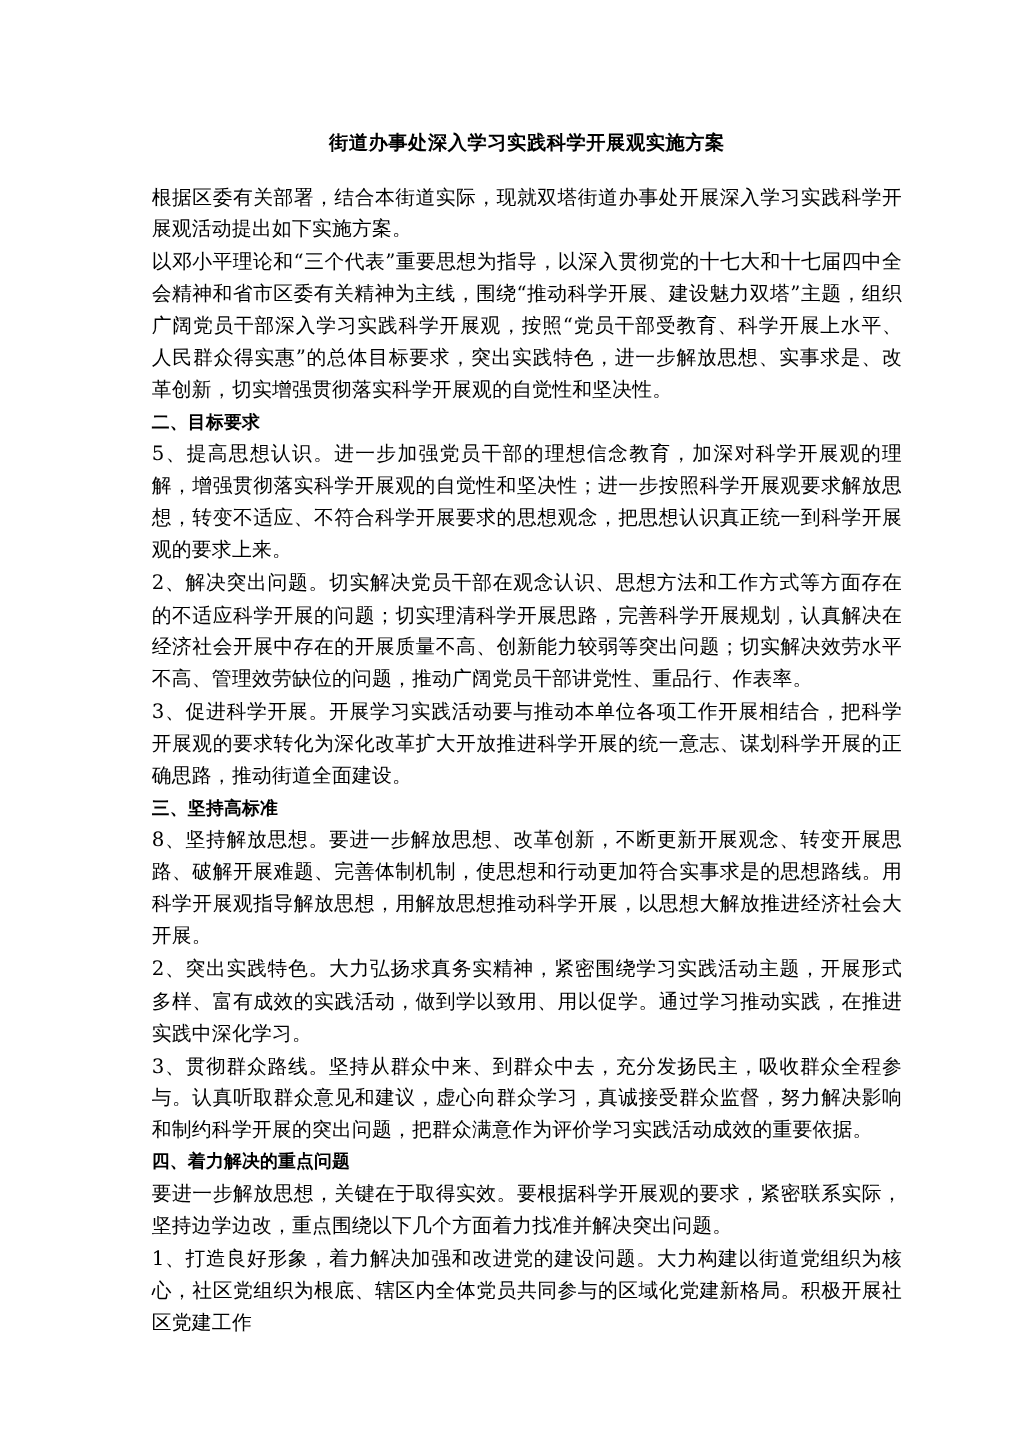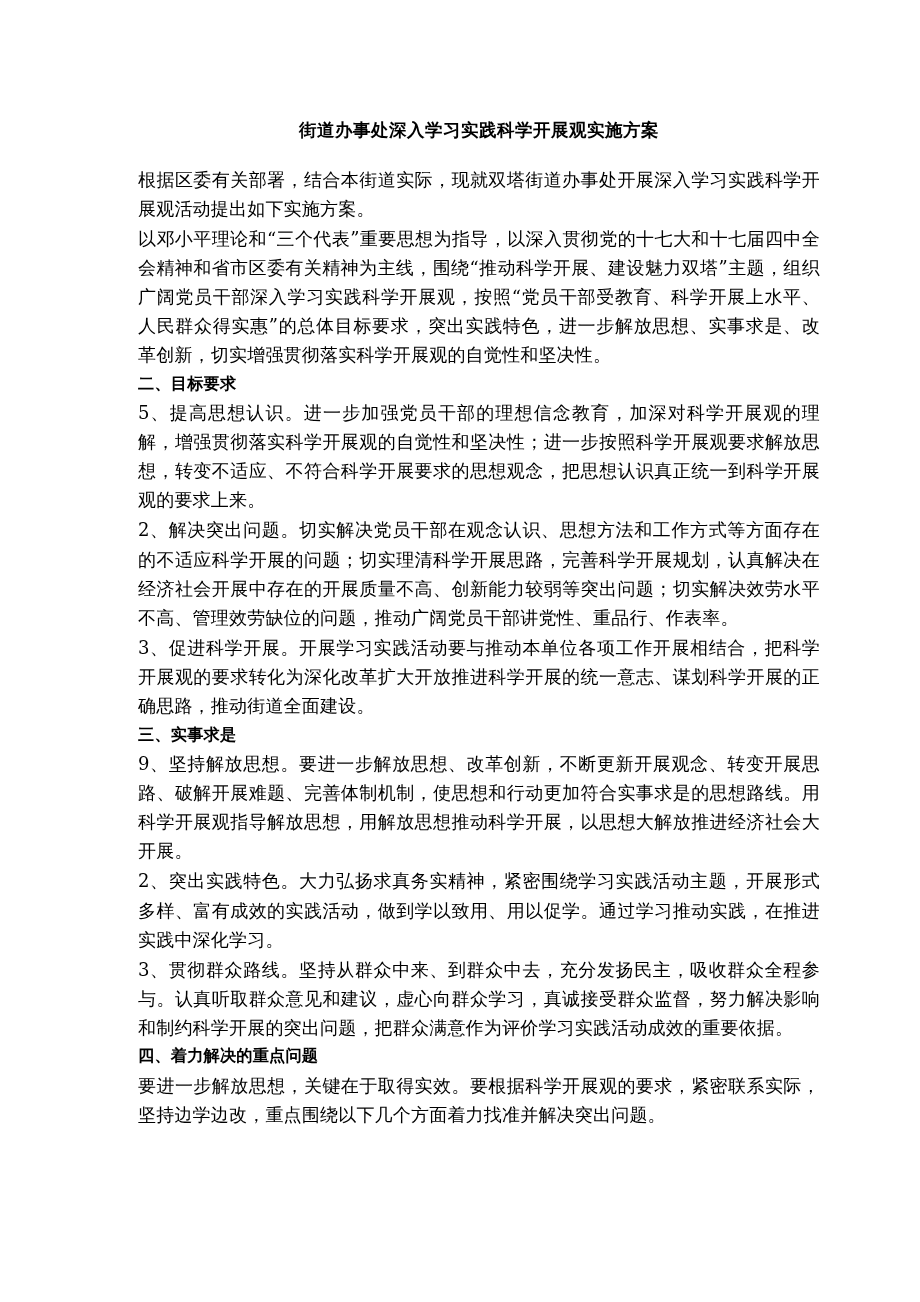--- a/index.html
+++ b/index.html
@@ -52,20 +52,21 @@
 
 <div class="page">
   <h1 class="doc-title">街道办事处深入学习实践科学开展观实施方案</h1>
   <div class="body-content">
     <p class="para">根据区委有关部署，结合本街道实际，现就双塔街道办事处开展深入学习实践科学开展观活动提出如下实施方案。</p>
     <p class="para">以邓小平理论和“三个代表”重要思想为指导，以深入贯彻党的十七大和十七届四中全会精神和省市区委有关精神为主线，围绕“推动科学开展、建设魅力双塔”主题，组织广阔党员干部深入学习实践科学开展观，按照“党员干部受教育、科学开展上水平、人民群众得实惠”的总体目标要求，突出实践特色，进一步解放思想、实事求是、改革创新，切实增强贯彻落实科学开展观的自觉性和坚决性。</p>
     <p class="heading">二、目标要求</p>
     <p class="para">5、提高思想认识。进一步加强党员干部的理想信念教育，加深对科学开展观的理解，增强贯彻落实科学开展观的自觉性和坚决性；进一步按照科学开展观要求解放思想，转变不适应、不符合科学开展要求的思想观念，把思想认识真正统一到科学开展观的要求上来。</p>
     <p class="para">2、解决突出问题。切实解决党员干部在观念认识、思想方法和工作方式等方面存在的不适应科学开展的问题；切实理清科学开展思路，完善科学开展规划，认真解决在经济社会开展中存在的开展质量不高、创新能力较弱等突出问题；切实解决效劳水平不高、管理效劳缺位的问题，推动广阔党员干部讲党性、重品行、作表率。</p>
     <p class="para">3、促进科学开展。开展学习实践活动要与推动本单位各项工作开展相结合，把科学开展观的要求转化为深化改革扩大开放推进科学开展的统一意志、谋划科学开展的正确思路，推动街道全面建设。</p>
-    <p class="heading">三、实事求是</p>
-    <p class="para">9、坚持解放思想。要进一步解放思想、改革创新，不断更新开展观念、转变开展思路、破解开展难题、完善体制机制，使思想和行动更加符合实事求是的思想路线。用科学开展观指导解放思想，用解放思想推动科学开展，以思想大解放推进经济社会大开展。</p>
+    <p class="heading">三、坚持高标准</p>
+    <p class="para">8、坚持解放思想。要进一步解放思想、改革创新，不断更新开展观念、转变开展思路、破解开展难题、完善体制机制，使思想和行动更加符合实事求是的思想路线。用科学开展观指导解放思想，用解放思想推动科学开展，以思想大解放推进经济社会大开展。</p>
     <p class="para">2、突出实践特色。大力弘扬求真务实精神，紧密围绕学习实践活动主题，开展形式多样、富有成效的实践活动，做到学以致用、用以促学。通过学习推动实践，在推进实践中深化学习。</p>
     <p class="para">3、贯彻群众路线。坚持从群众中来、到群众中去，充分发扬民主，吸收群众全程参与。认真听取群众意见和建议，虚心向群众学习，真诚接受群众监督，努力解决影响和制约科学开展的突出问题，把群众满意作为评价学习实践活动成效的重要依据。</p>
     <p class="heading">四、着力解决的重点问题</p>
     <p class="para">要进一步解放思想，关键在于取得实效。要根据科学开展观的要求，紧密联系实际，坚持边学边改，重点围绕以下几个方面着力找准并解决突出问题。</p>
+    <p class="para">1、打造良好形象，着力解决加强和改进党的建设问题。大力构建以街道党组织为核心，社区党组织为根底、辖区内全体党员共同参与的区域化党建新格局。积极开展社区党建工作</p>
   </div>
 </div>
 
 </body></html>

